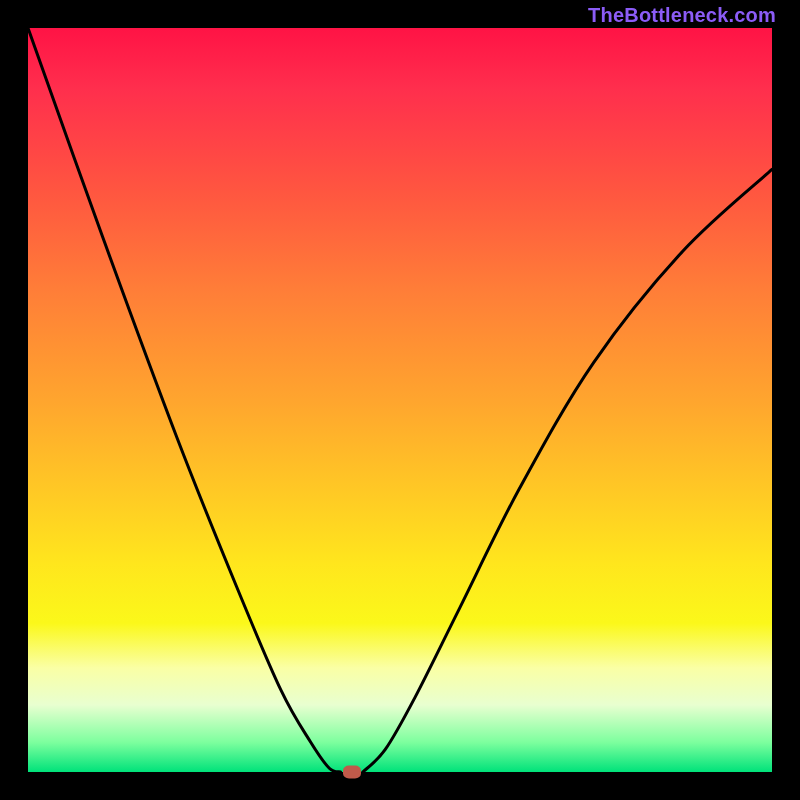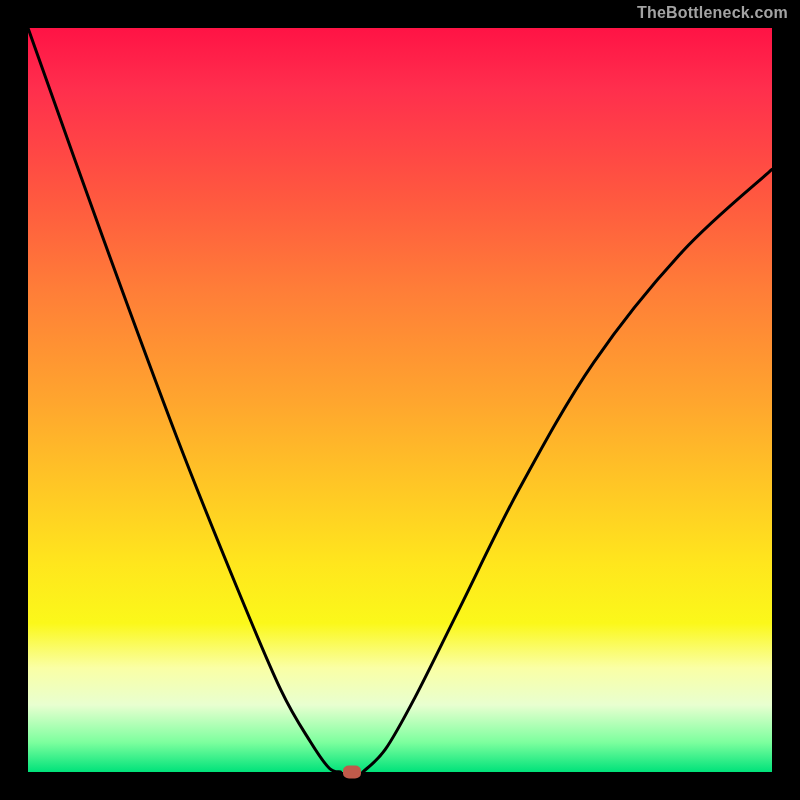--- a/index.html
+++ b/index.html
@@ -6,25 +6,25 @@
   html, body { width: 800px; height: 800px; overflow: hidden; background: #000; }
   .frame {
     position: relative;
     width: 800px;
     height: 800px;
     background: #000;
   }
   .watermark {
     position: absolute;
     top: 4px;
-    right: 12px;
+    right: 24px;
     font-family: Arial, Helvetica, sans-serif;
-    font-size: 16px;
+    font-size: 20px;
     font-weight: 600;
-    color: #a3a3a3;
+    color: #8b5cf6;
     letter-spacing: 0.2px;
     z-index: 10;
   }
   .plot-area {
     position: absolute;
     left: 28px;
     top: 28px;
     width: 744px;
     height: 744px;
   }

